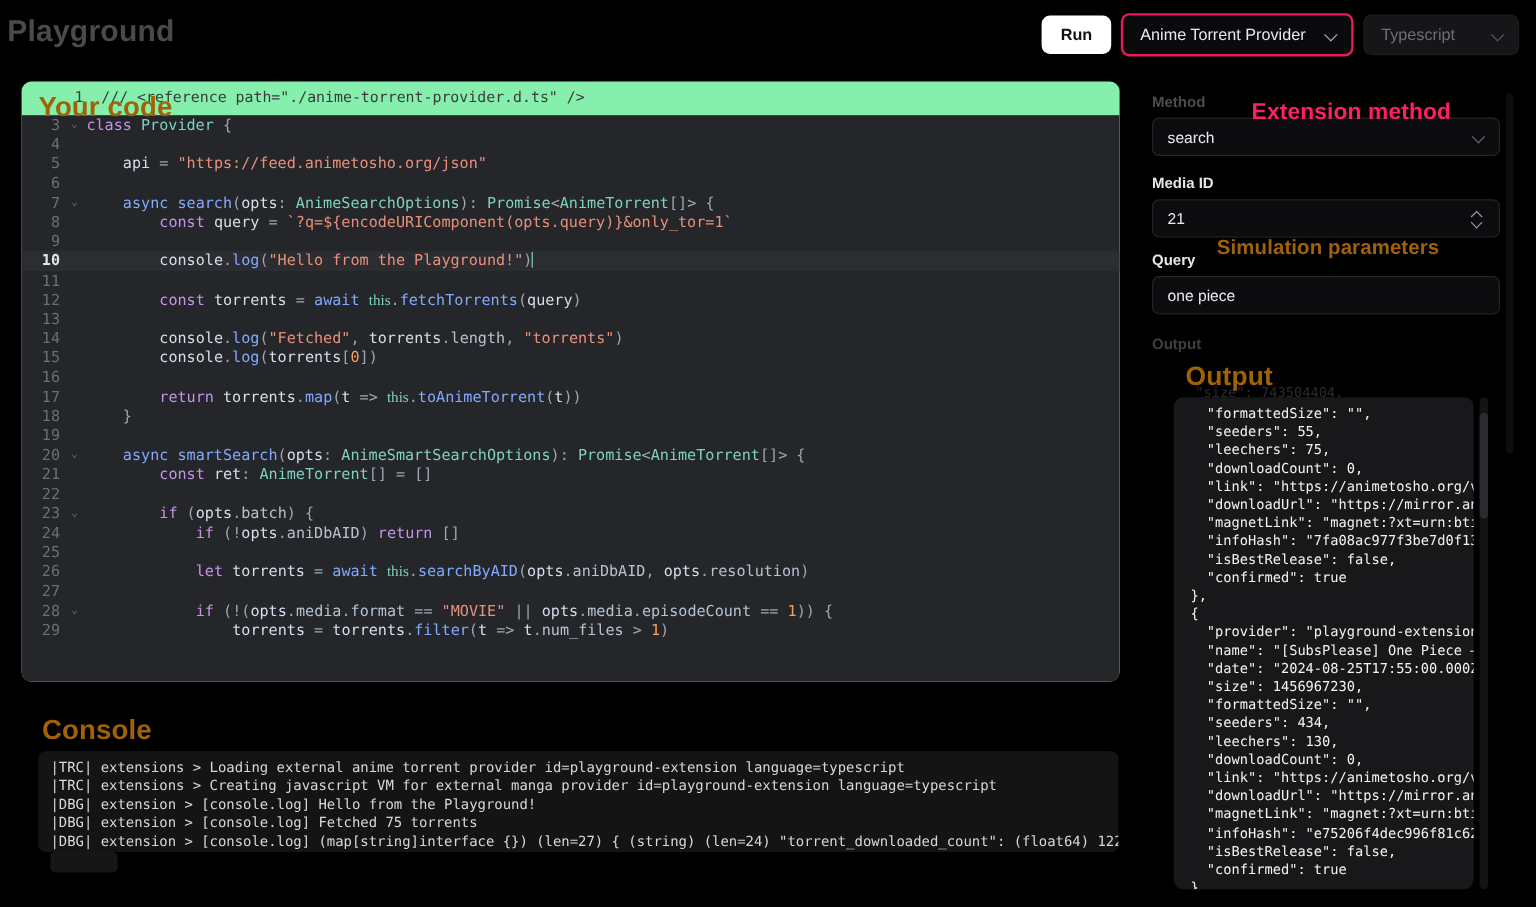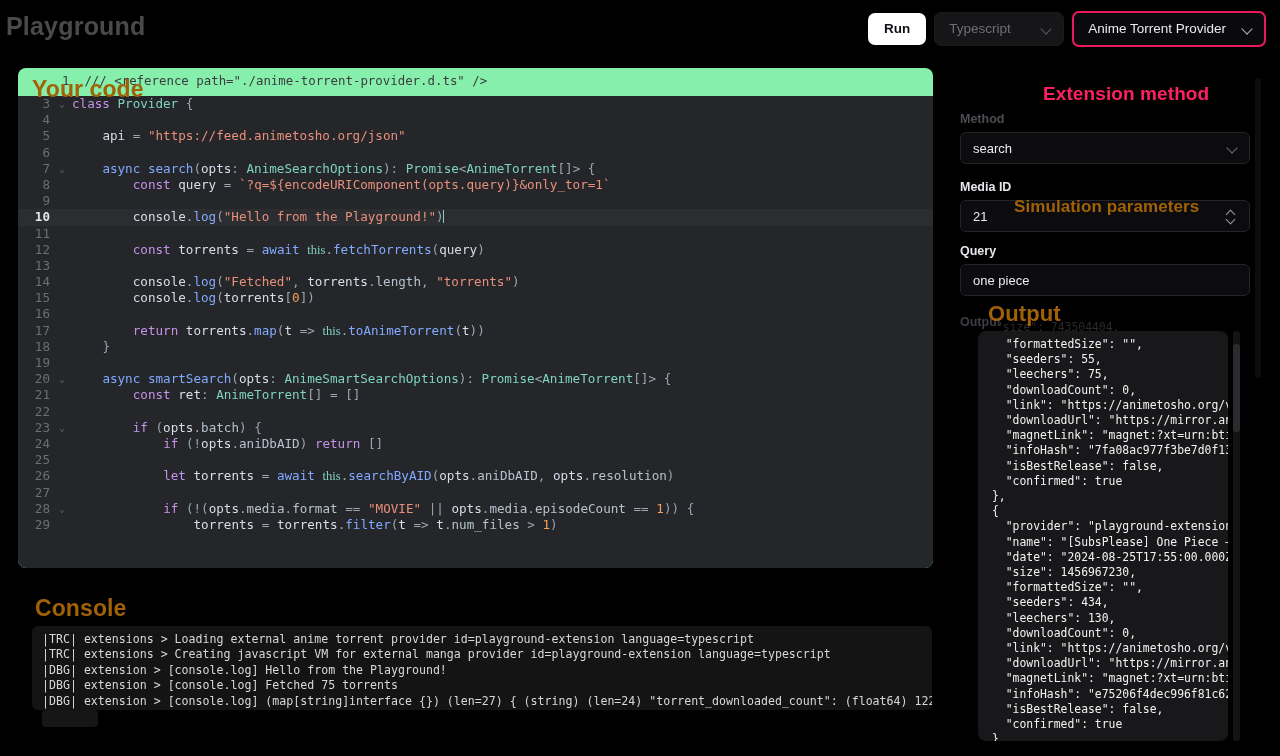--- a/index.html
+++ b/index.html
@@ -102,21 +102,21 @@
     font-family: "DejaVu Sans Mono", monospace;
     font-size: 11.6px; line-height: 15.4px; color: #d8d8d8;
     white-space: pre;
   }
   .ghost-btn {
     position: absolute; left: 42px; top: 710px;
     width: 56px; height: 17px; background: #161616; border-radius: 4px;
   }
 
   
-  .side { position: absolute; left: 960px; top: 78px; width: 290px; margin-top: 34px; }
+  .side { position: absolute; left: 960px; top: 78px; width: 290px; }
   .field-label {
     font-size: 12.5px; font-weight: 700; color: #e6e6ea;
     margin-bottom: 6px; display: block;
   }
   .field-label.dim { color: #4c4c52; }
   .input-box {
     position: relative; width: 290px; height: 32px;
     background: #0c0c0e; border: 1px solid #242428;
     border-radius: 6px; display: flex; align-items: center;
     padding: 0 12px; font-size: 13px; color: #eaeaef;
@@ -180,27 +180,27 @@
 </head>
 <body>
 
 <div class="app">
 
   <div class="page-title">Playground</div>
 
   <div class="topbar">
     <button class="run-btn">Run</button>
 
+    <div class="select-ctl provider">
+      <span>Anime Torrent Provider</span>
+      <span class="chev"></span>
+    </div>
+
     <div class="select-ctl lang">
       <span>Typescript</span>
-      <span class="chev"></span>
-    </div>
-
-    <div class="select-ctl provider">
-      <span>Anime Torrent Provider</span>
       <span class="chev"></span>
     </div>
   </div>
 
   <div class="editor">
     <div class="ghost-ref">1  /// &lt;reference path="./anime-torrent-provider.d.ts" /&gt;</div>
     <div class="code-area" id="code-area">
         <div class="line"><span class="ln">3</span><span class="fold">⌄</span><span class="src"><span class="k-kw">class</span><span class="k-pun"> </span><span class="k-typ">Provider</span><span class="k-pun"> </span><span class="k-pun">{</span></span></div>
         <div class="line"><span class="ln">4</span><span class="fold"></span><span class="src"></span></div>
         <div class="line"><span class="ln">5</span><span class="fold"></span><span class="src"><span class="k-pun"> </span><span class="k-pun"> </span><span class="k-pun"> </span><span class="k-pun"> </span><span class="k-var">api</span><span class="k-pun"> </span><span class="k-pun">=</span><span class="k-pun"> </span><span class="k-str">"https://feed.animetosho.org/json"</span></span></div>

